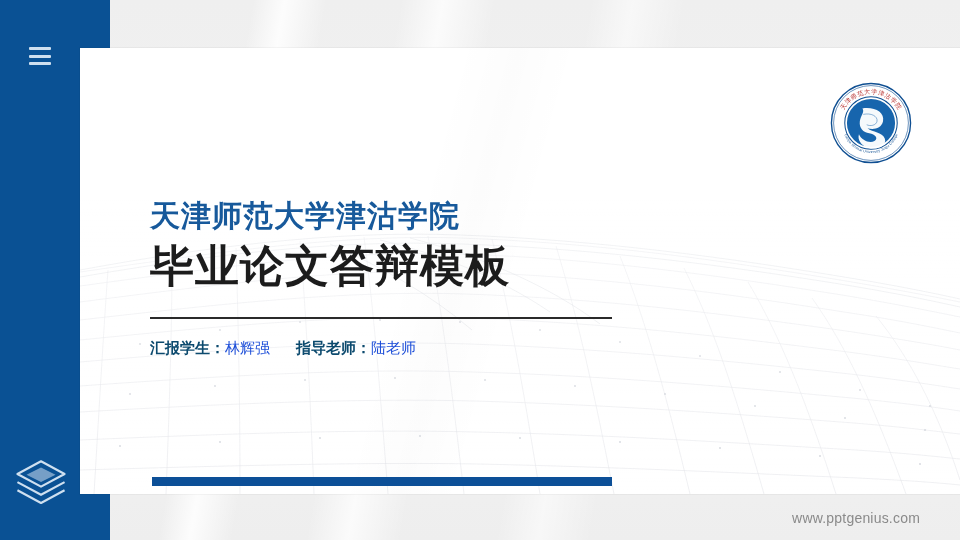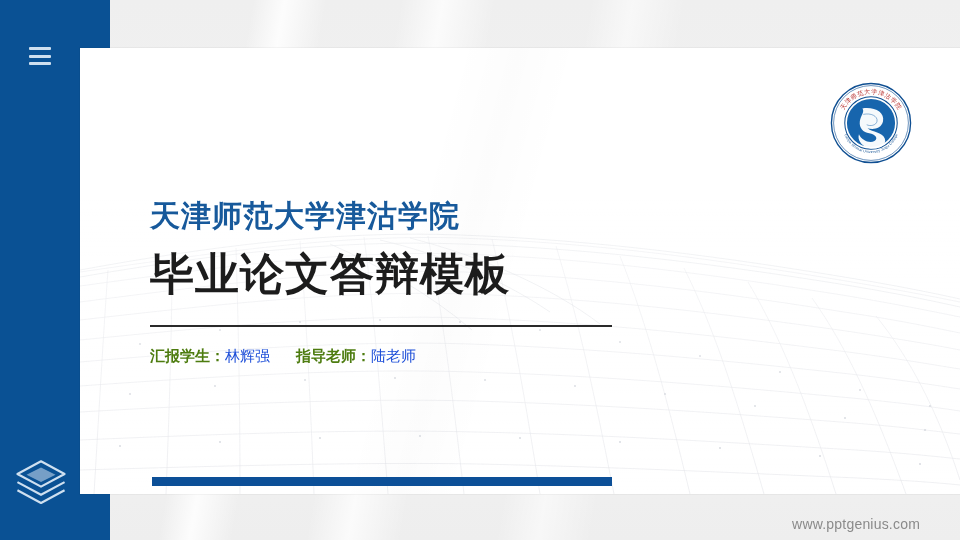--- a/index.html
+++ b/index.html
@@ -137,38 +137,38 @@
     letter-spacing: 1px;
     line-height: 1.18;
     white-space: nowrap;
   }
   .main-title-cn {
     font-size: 44px;
     font-weight: bold;
     color: #1c1c1c;
     letter-spacing: 1px;
     line-height: 1.22;
-    margin-top: 14px;
+    margin-top: 6px;
     white-space: nowrap;
   }
   .title-rule {
     margin-top: 24px;
     width: 462px;
     height: 2px;
     background: #2a2a2a;
   }
   .byline {
     margin-top: 18px;
     font-size: 15px;
     line-height: 1.4;
     white-space: nowrap;
   }
   .byline .lbl {
     font-weight: bold;
-    color: #4d7c0f;
+    color: #0c4a6e;
   }
   .byline .val {
     color: #1d4ed8;
   }
   .byline .gap {
     display: inline-block;
     width: 26px;
   }
 
   
@@ -179,21 +179,21 @@
     width: 460px;
     height: 9px;
     background: #0c4f97;
     z-index: 5;
   }
 
   
   .watermark {
     position: absolute;
     right: 40px;
-    bottom: 8px;
+    bottom: 14px;
     font-size: 14px;
     color: #8a8a8a;
     letter-spacing: 0.2px;
     z-index: 4;
   }
 </style>
 </head>
 <body>
 
 <div id="slide-root">

